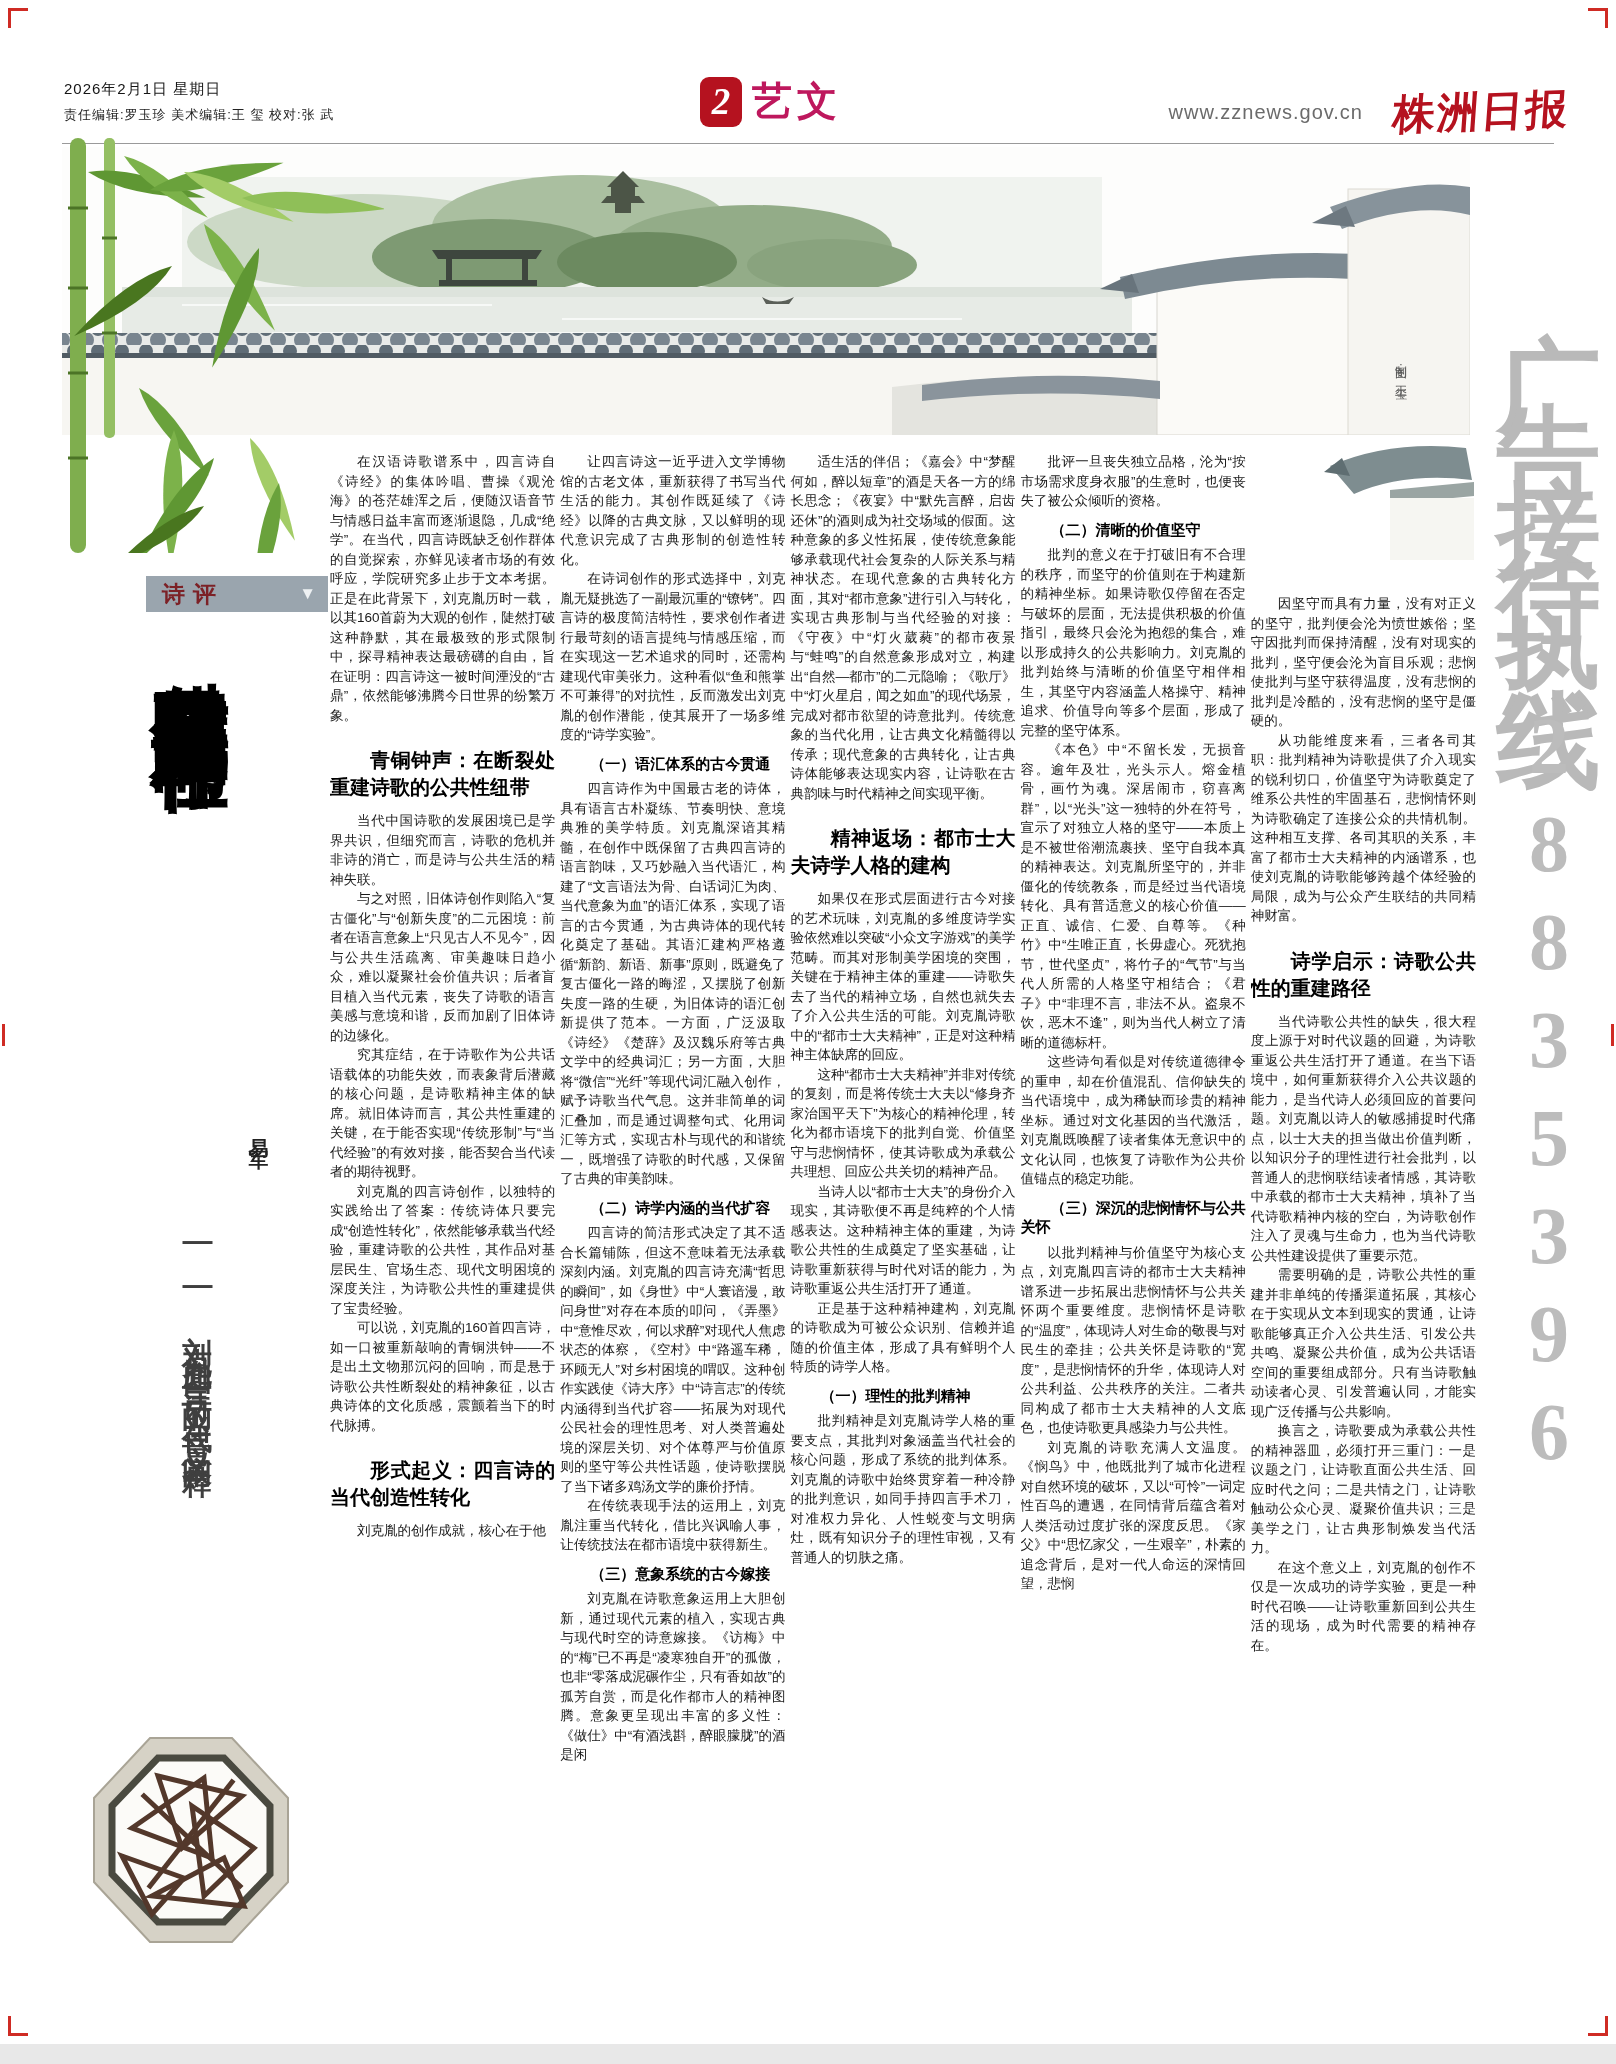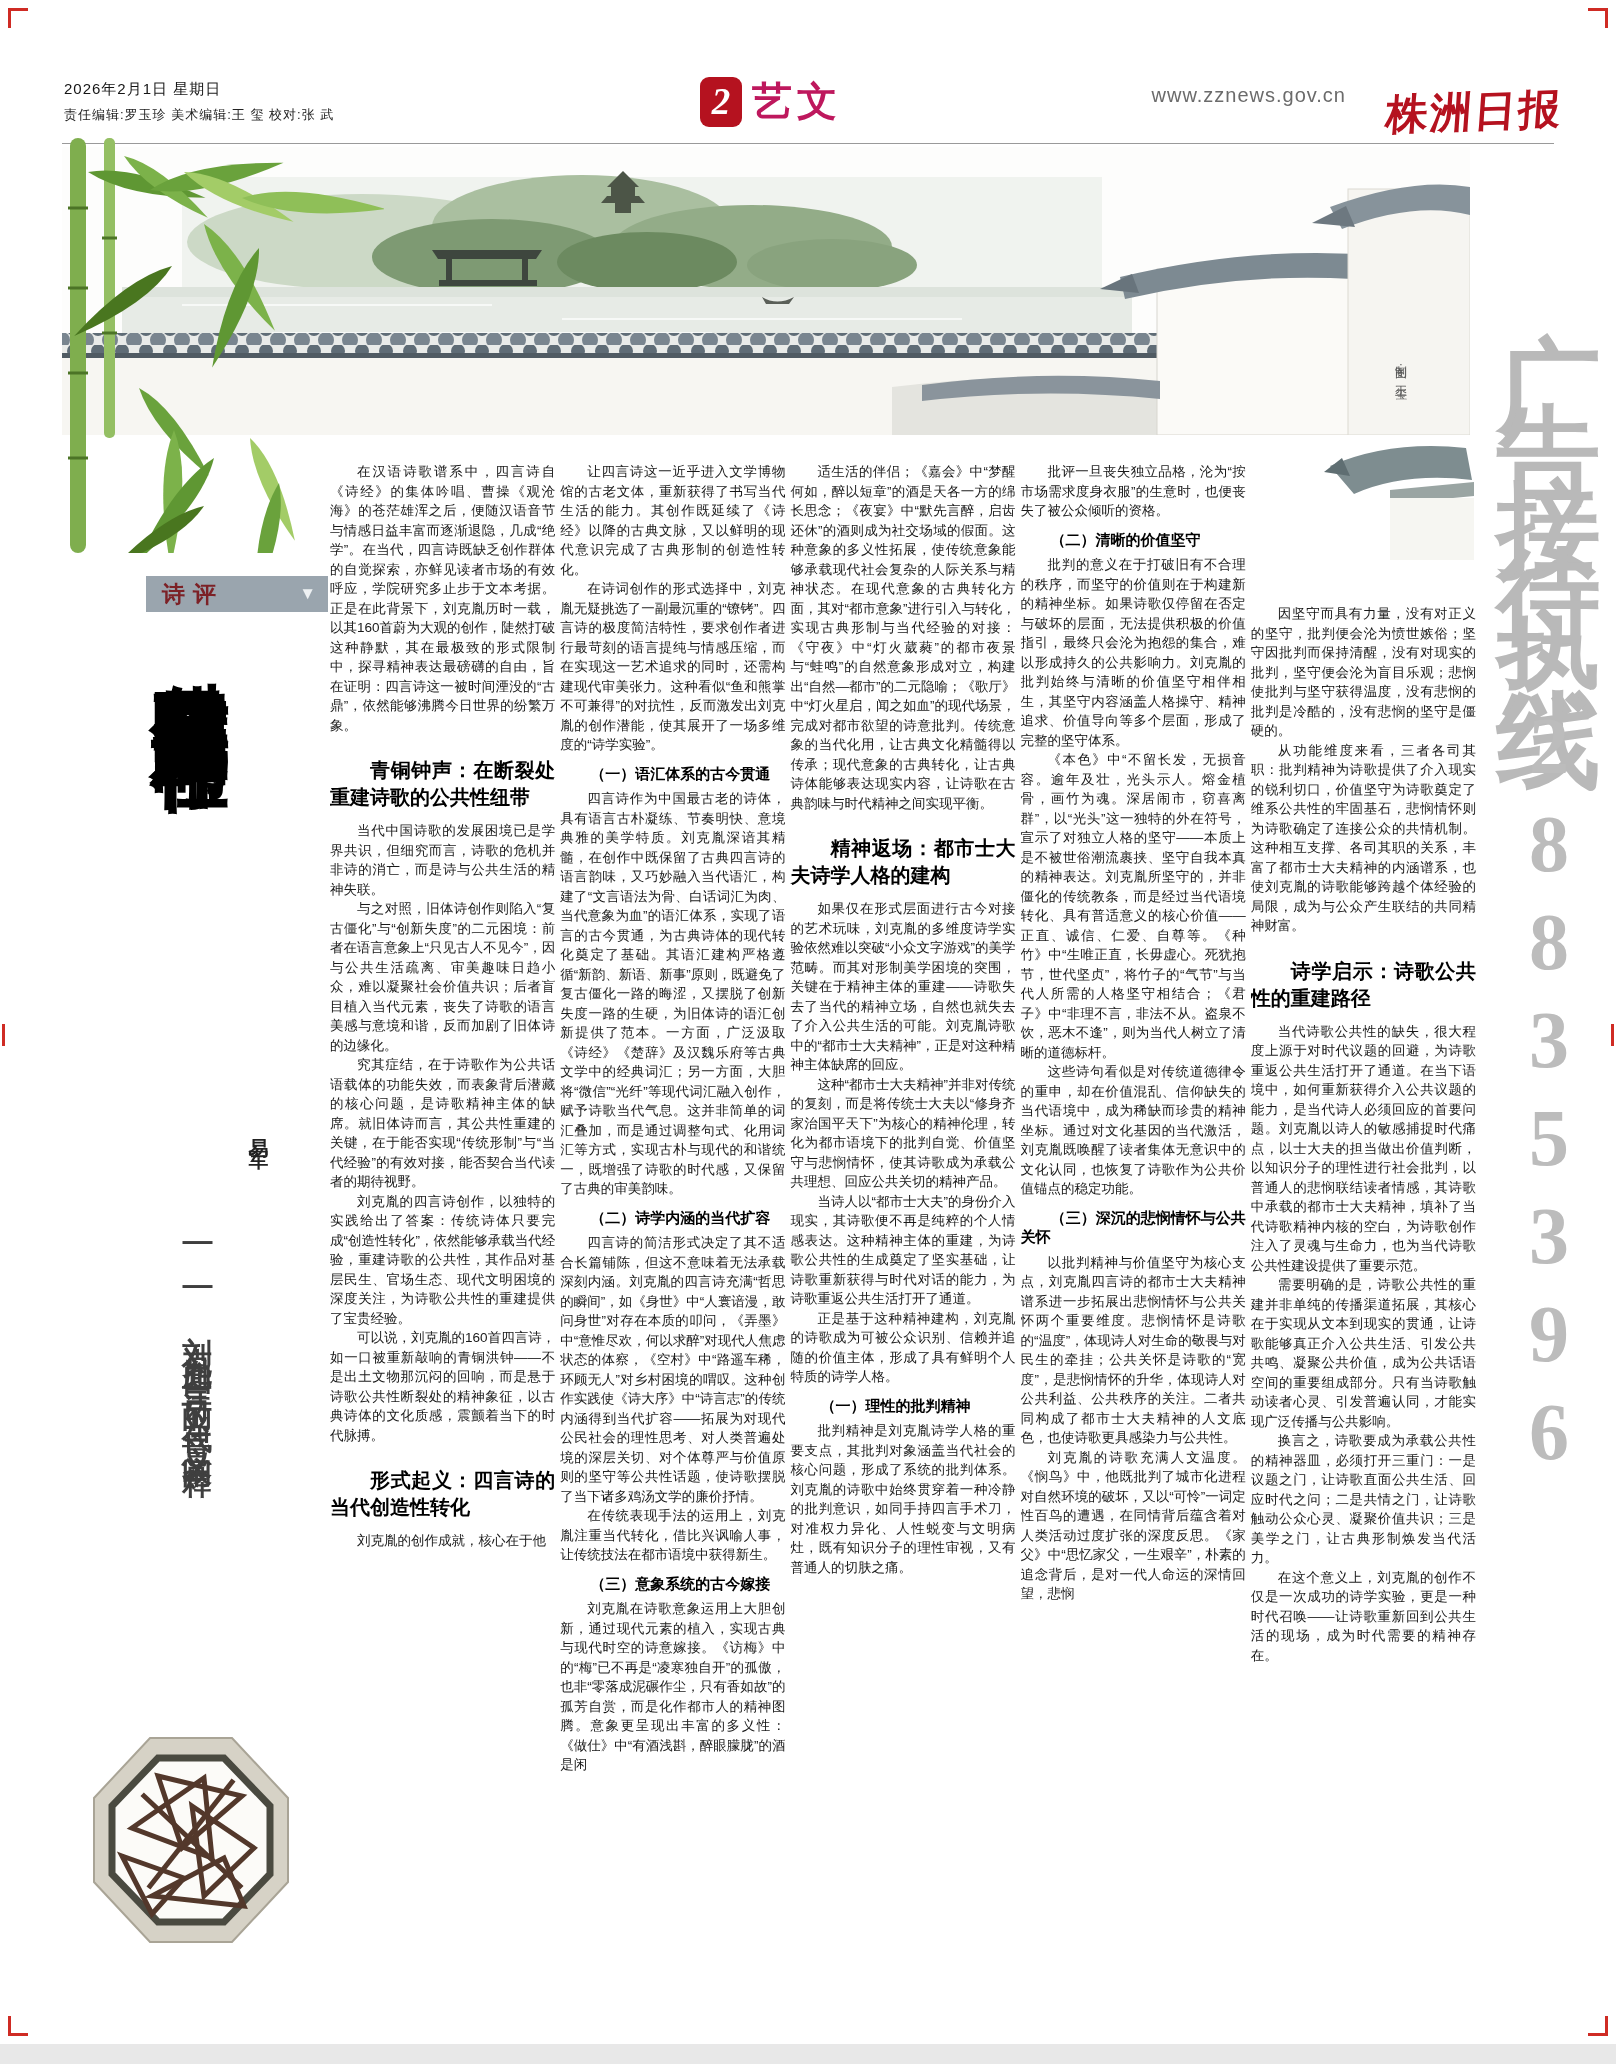--- a/index.html
+++ b/index.html
@@ -7,21 +7,21 @@
         font-family:"Liberation Sans",sans-serif;color:#111;margin:0 auto;}
   
   .h-left{position:absolute;left:64px;top:80px;}
   .h-date{font-size:15px;color:#151515;letter-spacing:1px;}
   .h-editors{margin-top:7px;font-size:13px;color:#222;letter-spacing:1px;}
   .h-center{position:absolute;left:700px;top:74px;display:flex;align-items:center;gap:10px;}
   .pagenum{display:flex;align-items:center;justify-content:center;width:42px;height:50px;
            background:#b5121f;color:#fff;font-size:37px;font-weight:bold;font-style:italic;
            border-radius:9px;font-family:"Liberation Serif",serif;}
   .section{color:#be185d;font-size:40px;font-weight:800;letter-spacing:5px;}
-  .h-right{position:absolute;right:54px;top:84px;display:flex;align-items:flex-start;gap:40px;}
+  .h-right{position:absolute;right:47px;top:84px;display:flex;align-items:center;gap:30px;}
   .url{font-size:20px;color:#6b6b6b;letter-spacing:1px;}
   .masthead{font-size:42px;font-weight:bold;color:#b5121f;font-family:"Liberation Serif",serif;
             transform:skewX(-6deg) rotate(-2deg);letter-spacing:2px;}
   .rule{position:absolute;left:62px;right:62px;top:143px;height:1px;background:#9a9a9a;}
   
   .banner{position:absolute;left:62px;top:147px;width:1408px;height:288px;}
   .banner svg{display:block;width:100%;height:100%;}
   .bamboo{position:absolute;left:54px;top:138px;width:330px;height:415px;pointer-events:none;}
   .credit{position:absolute;left:1392px;top:356px;writing-mode:vertical-rl;text-orientation:upright;
           font-size:12px;color:#555;letter-spacing:2px;}
@@ -39,21 +39,21 @@
   .tag .tri{color:#eef1f3;font-size:17px;}
   .maintitle{position:absolute;left:152px;top:604px;margin:0;writing-mode:vertical-rl;text-orientation:upright;
              font-size:96px;font-weight:900;letter-spacing:5px;line-height:1;color:#000;
              transform:scaleX(0.82);transform-origin:left top;}
   .author{position:absolute;left:246px;top:1122px;writing-mode:vertical-rl;text-orientation:upright;
           font-size:20px;letter-spacing:12px;color:#222;font-weight:bold;}
   .subtitle{position:absolute;left:176px;top:1224px;writing-mode:vertical-rl;text-orientation:upright;
             font-size:30px;letter-spacing:11px;color:#3f3f3f;font-weight:600;}
   .octagon{position:absolute;left:92px;top:1736px;width:198px;height:208px;}
   
-  .columns{position:absolute;left:330px;top:462px;width:1146px;height:1584px;display:flex;gap:5px;}
+  .columns{position:absolute;left:330px;top:452px;width:1146px;height:1584px;display:flex;gap:5px;}
   .col{flex:1;overflow:hidden;font-size:13.5px;line-height:19.5px;text-align:justify;color:#191919;}
   .col p{margin:0;text-indent:2em;}
   .col .h2{font-size:20px;font-weight:800;line-height:27px;margin:22px 0 10px;text-indent:2em;color:#000;}
   .col .h3{font-weight:800;font-size:15px;margin:9px 0 6px;text-indent:2em;color:#000;}
   .col .sp{height:142px;}
   
   .mk{position:absolute;background:#cf2b24;}
 </style>
 </head>
 <body>

